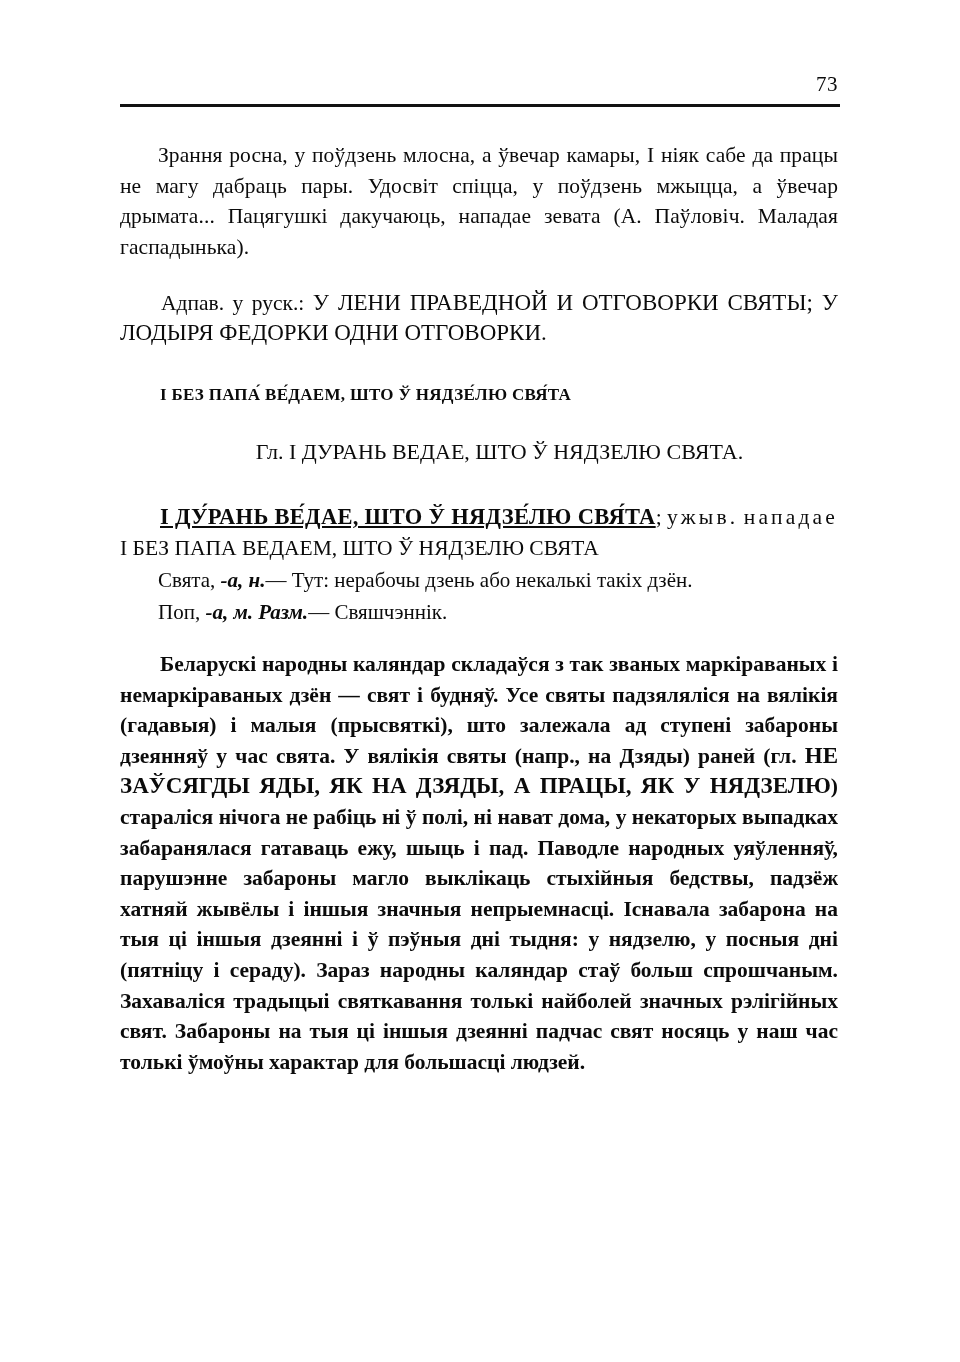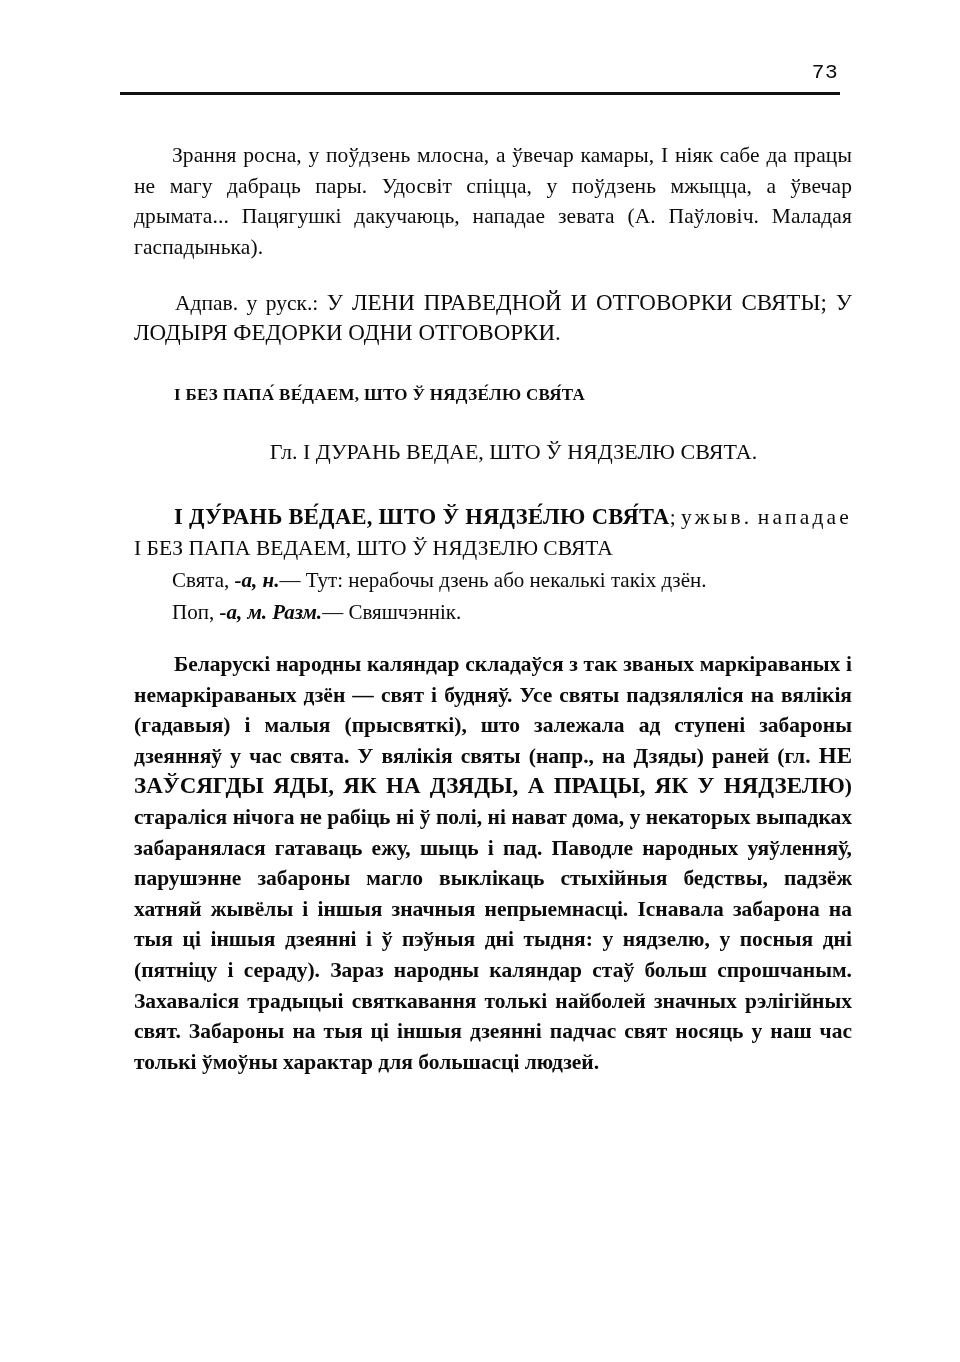--- a/index.html
+++ b/index.html
@@ -19,43 +19,42 @@
     font-family: "Liberation Serif", "DejaVu Serif", serif;
     overflow: hidden;
     box-sizing: border-box;
   }
 
   
   .header-area {
     position: absolute;
     left: 120px;
     right: 120px;
-    top: 62px;
-    font-family: Liberation Mono, monospace;
+    top: 74px;
   }
 
   .folio {
     text-align: right;
     font-size: 21px;
     line-height: 1;
     letter-spacing: 0.5px;
     padding-right: 2px;
   }
 
   .header-rule {
     margin-top: 9px;
     height: 3px;
     background: #111111;
     width: 100%;
   }
 
   
   .body-area {
     position: absolute;
-    left: 134px;
+    left: 120px;
     top: 140px;
     width: 718px;
   }
 
   p {
     margin: 0;
     text-align: justify;
     text-justify: inter-word;
     hyphens: manual;
   }
@@ -99,20 +98,21 @@
   .entry-block {
     font-size: 21.5px;
     line-height: 31px;
     margin-top: 34px;
   }
 
   .entry-block .lemma {
     font-weight: bold;
     font-size: 22.5px;
     letter-spacing: 0.3px;
+    text-decoration: underline;
   }
 
   .entry-block .lead {
     display: inline-block;
     width: 40px;
   }
 
   .spaced {
     letter-spacing: 3.2px;
   }

